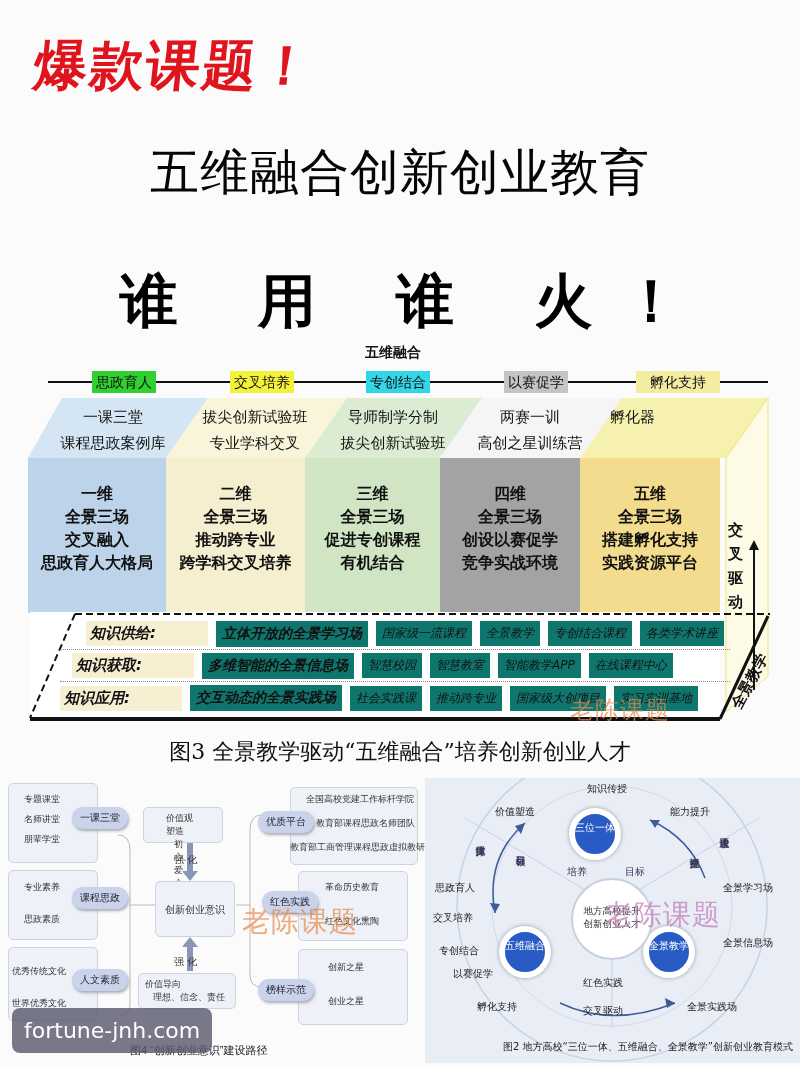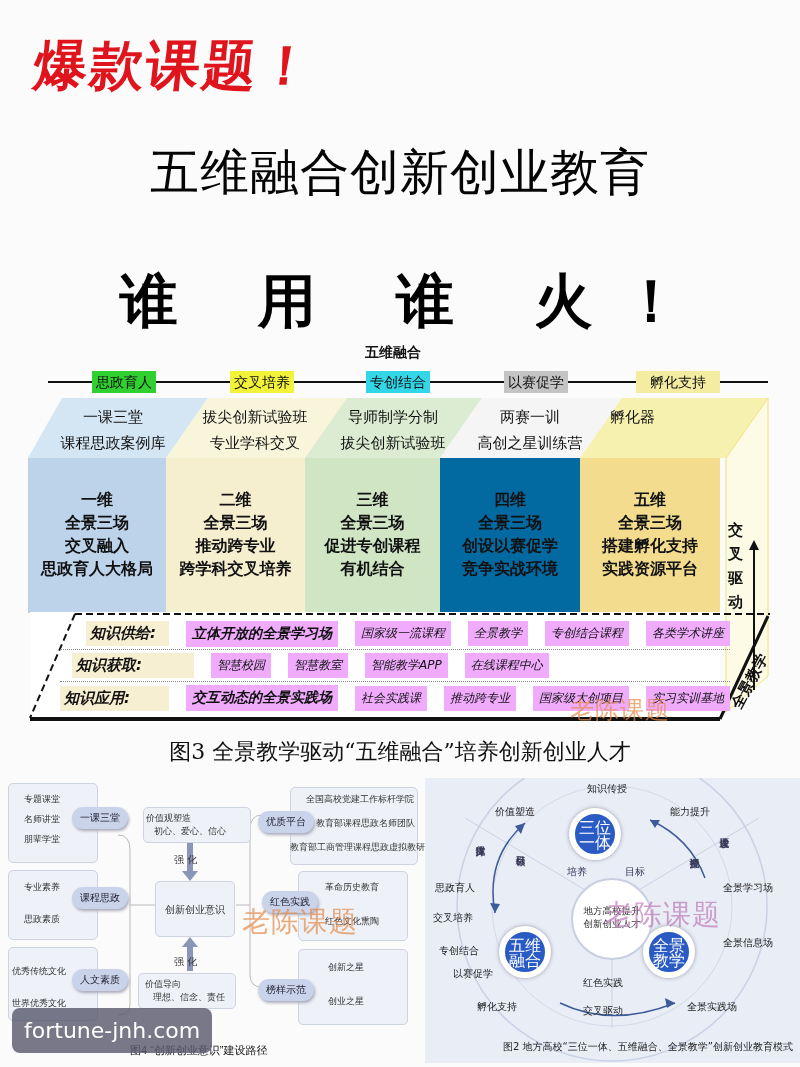--- a/index.html
+++ b/index.html
@@ -12,44 +12,44 @@
   .main-title{left:0;width:800px;top:140px;text-align:center;font-weight:normal;font-size:49px;color:#050505;letter-spacing:1px;}
   .slogan{left:0;width:800px;top:255px;text-align:center;font-family:"DejaVu Serif","Liberation Serif",serif;font-weight:bold;
           font-size:58px;color:#000;letter-spacing:30px;padding-left:30px;margin-top:8px;}
   
   .fig3-top-label{left:365px;top:344px;font-weight:bold;font-size:14px;font-family:"DejaVu Serif",serif;}
   .axis-line{left:48px;top:381px;width:720px;height:2px;background:#111;}
   .tag{top:371px;height:22px;padding:0 4px;font-family:"DejaVu Serif",serif;font-size:14px;line-height:22px;}
   .face-front{top:458px;height:155px;}
   .col{position:absolute;text-align:center;font-family:"DejaVu Serif",serif;}
   .top-text{font-size:15px;line-height:26px;padding-top:4px;}
-  .front-text{font-weight:bold;font-size:16px;line-height:23px;padding-top:30px;}
+  .front-text{font-weight:bold;font-size:16px;line-height:23px;padding-top:24px;}
   .base{left:30px;top:612px;width:690px;height:110px;background:#fff;}
   .base-rows{left:60px;top:618px;width:670px;font-style:italic;}
   .row{position:relative;height:32px;display:flex;align-items:center;border-bottom:1px dotted #888;}
   .row .lbl{font-weight:bold;font-size:15px;width:122px;background:#f7efd2;padding:3px 4px;}
-  .row .cell{font-size:12px;background:#f0abfc;margin-left:17px;padding:4px 6px;white-space:nowrap;}
+  .row .cell{font-size:12px;background:#0f766e;margin-left:8px;padding:4px 6px;white-space:nowrap;}
   .row .cell.wide{font-size:14px;font-weight:bold;}
   .fig3-caption{left:0;width:800px;top:737px;text-align:center;font-family:"DejaVu Serif",serif;font-size:22px;}
   .side-v{left:728px;top:518px;width:20px;font-size:15px;font-weight:bold;line-height:24px;font-family:"DejaVu Serif",serif;}
   .side-diag{left:720px;top:672px;font-size:15px;font-weight:bold;transform:rotate(-62deg);font-family:"DejaVu Serif",serif;}
   
   .fig4{left:0;top:775px;width:420px;height:292px;}
   .gbox{position:absolute;background:#eef1f7;border:1px solid #cdd3e0;border-radius:5px;font-size:9px;color:#333;}
   .pill{position:absolute;background:#c9d3ea;border-radius:12px;font-size:10px;color:#223;padding:4px 8px;box-shadow:1px 2px 3px #aab;}
   .item{position:absolute;font-size:9px;color:#333;white-space:nowrap;}
   .fig4-caption{left:130px;top:1043px;font-size:11px;font-family:Liberation Sans, sans-serif;}
   .watermark-box{left:12px;top:1008px;width:200px;height:45px;background:rgba(90,90,110,.82);border-radius:8px;
                  color:#fff;font-size:22px;line-height:45px;padding-left:12px;}
   
   .fig2{left:425px;top:778px;width:375px;height:285px;background:#e8edf6;}
   .f2lbl{position:absolute;font-size:10px;color:#222;white-space:nowrap;}
   .f2caption{position:absolute;left:30px;top:262px;font-size:10px;color:#222;padding-left:48px;}
   .blue-node{position:absolute;width:52px;height:52px;border-radius:50%;background:#2a5bc4;border:6px solid #fff;box-shadow:0 0 4px #99a;
-             color:#fff;font-size:16px;text-align:center;line-height:15px;padding-top:6px;}
+             color:#fff;font-size:10px;text-align:center;line-height:15px;padding-top:6px;}
   .center-node{position:absolute;width:82px;height:82px;border-radius:50%;background:#fff;border:2px solid #c8cfe0;font-size:9.5px;text-align:center;padding-top:25px;color:#333;}
   .wm{position:absolute;font-size:28px;letter-spacing:1px;opacity:.7;}
 </style>
 </head>
 <body>
 
 <div class="abs hot">爆款课题！</div>
 <div class="abs main-title">五维融合创新创业教育</div>
 <div class="abs slogan">谁 用 谁 火！</div>
 
@@ -105,21 +105,21 @@
       <div>全景三场</div>
       <div>推动跨专业</div>
       <div>跨学科交叉培养</div>
   </div>
   <div class="col face-front front-text" style="left:305px;width:135px;background:#cfe5c4">
     <div>三维</div>
       <div>全景三场</div>
       <div>促进专创课程</div>
       <div>有机结合</div>
   </div>
-  <div class="col face-front front-text" style="left:440px;width:140px;background:#0369a1">
+  <div class="col face-front front-text" style="left:440px;width:140px;background:#a3a3a3">
     <div>四维</div>
       <div>全景三场</div>
       <div>创设以赛促学</div>
       <div>竞争实战环境</div>
   </div>
   <div class="col face-front front-text" style="left:580px;width:140px;background:#f3dc8e">
     <div>五维</div>
       <div>全景三场</div>
       <div>搭建孵化支持</div>
       <div>实践资源平台</div>
@@ -142,20 +142,21 @@
     <div class="row" style="padding-left:26px">
       <span class="lbl">知识供给:</span>
       <span class="cell wide">立体开放的全景学习场</span>
       <span class="cell">国家级一流课程</span>
       <span class="cell">全景教学</span>
       <span class="cell">专创结合课程</span>
       <span class="cell">各类学术讲座</span>
     </div>
     <div class="row" style="padding-left:12px">
       <span class="lbl">知识获取:</span>
+      <span class="cell wide">多维智能的全景信息场</span>
       <span class="cell">智慧校园</span>
       <span class="cell">智慧教室</span>
       <span class="cell">智能教学APP</span>
       <span class="cell">在线课程中心</span>
     </div>
     <div class="row" style="padding-left:0;border-bottom:none">
       <span class="lbl">知识应用:</span>
       <span class="cell wide">交互动态的全景实践场</span>
       <span class="cell">社会实践课</span>
       <span class="cell">推动跨专业</span>
@@ -189,21 +190,21 @@
   <div class="gbox" style="left:8px;top:95px;width:90px;height:70px"></div>
   <div class="item" style="left:24px;top:106px">专业素养</div>
   <div class="item" style="left:24px;top:138px">思政素质</div>
   <div class="pill" style="left:72px;top:112px">课程思政</div>
 
   <div class="gbox" style="left:8px;top:172px;width:90px;height:74px"></div>
   <div class="item" style="left:12px;top:190px">优秀传统文化</div>
   <div class="item" style="left:12px;top:222px">世界优秀文化</div>
   <div class="pill" style="left:72px;top:194px">人文素质</div>
 
-  <div class="gbox" style="left:143px;top:32px;width:108px;height:36px;padding:4px 2px">
+  <div class="gbox" style="left:143px;top:32px;width:80px;height:36px;padding:4px 22px">
     <div>价值观塑造</div>
       <div style="padding-left:8px">初心、爱心、信心</div>
   </div>
   <div class="item" style="left:174px;top:78px;font-size:10px">强  化</div>
   <div class="gbox" style="left:155px;top:106px;width:80px;height:56px;text-align:center;line-height:56px;font-size:10px">创新创业意识</div>
   <div class="item" style="left:174px;top:180px;font-size:10px">强  化</div>
   <div class="gbox" style="left:138px;top:198px;width:98px;height:36px;padding:4px 6px">
     <div>价值导向</div>
       <div style="padding-left:8px">理想、信念、责任</div>
   </div>

